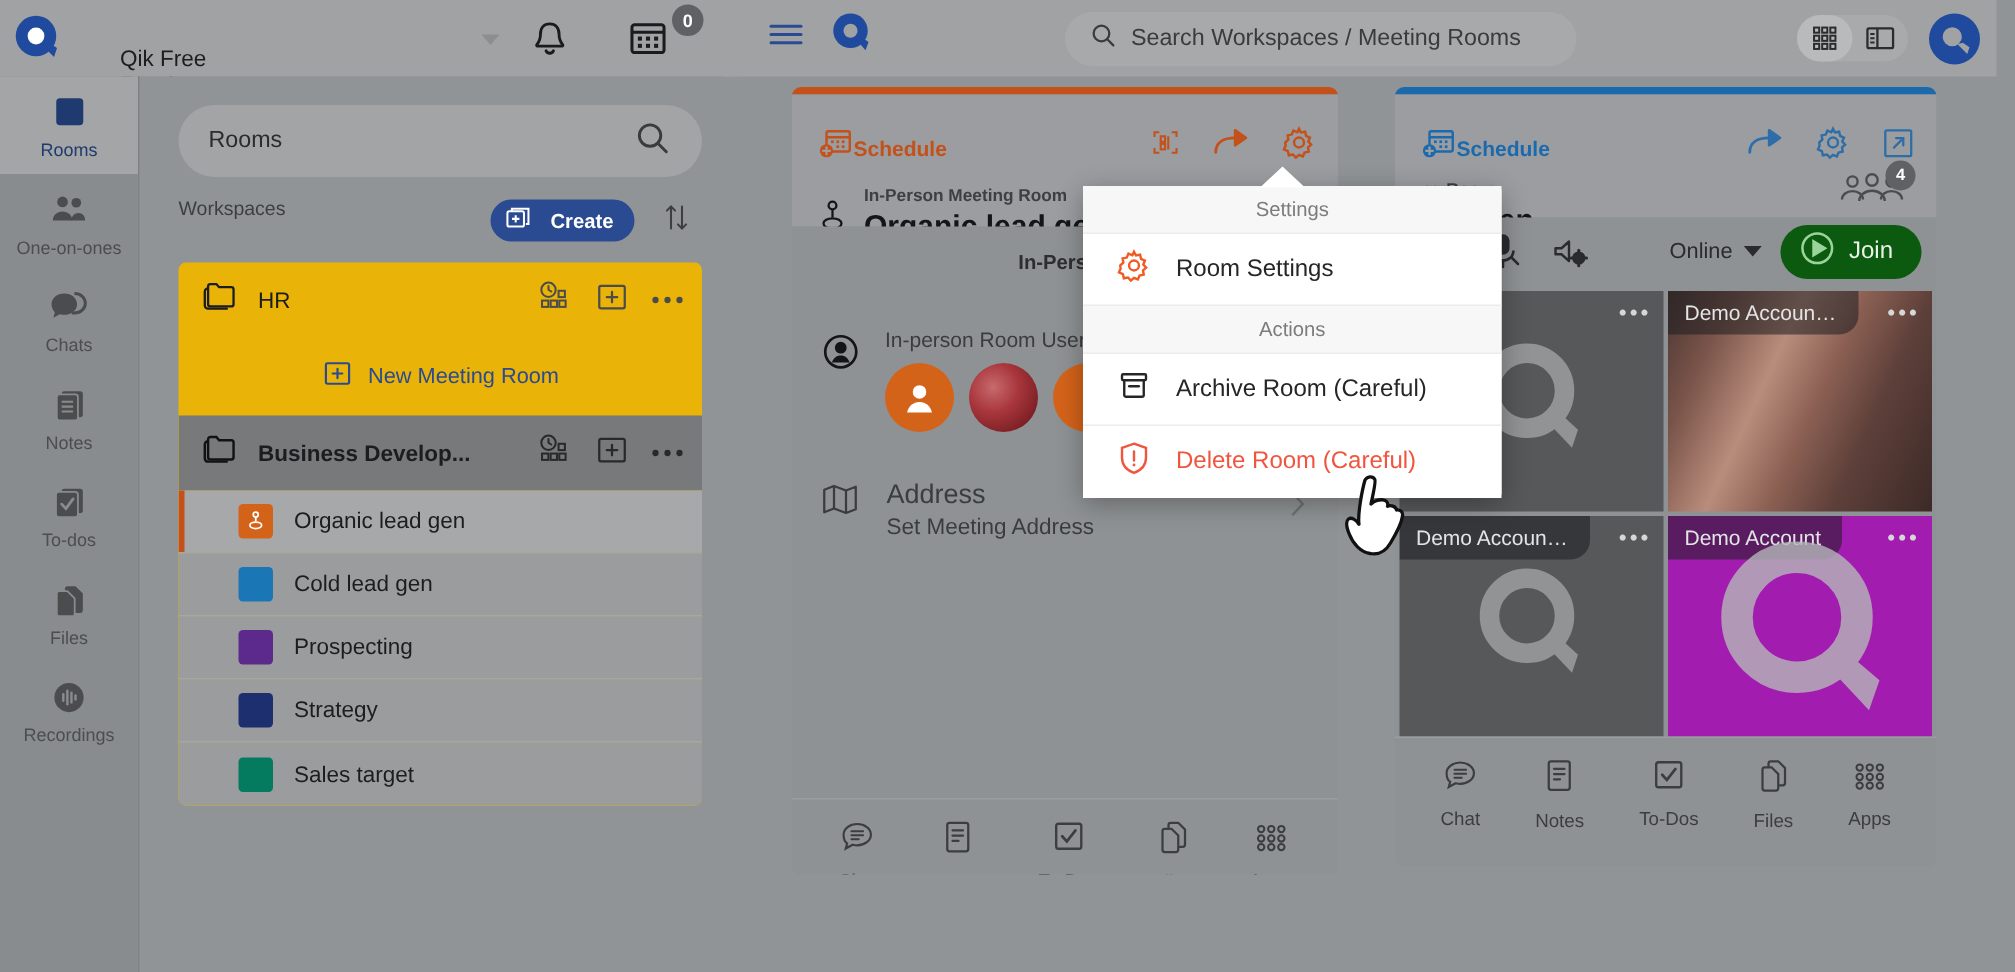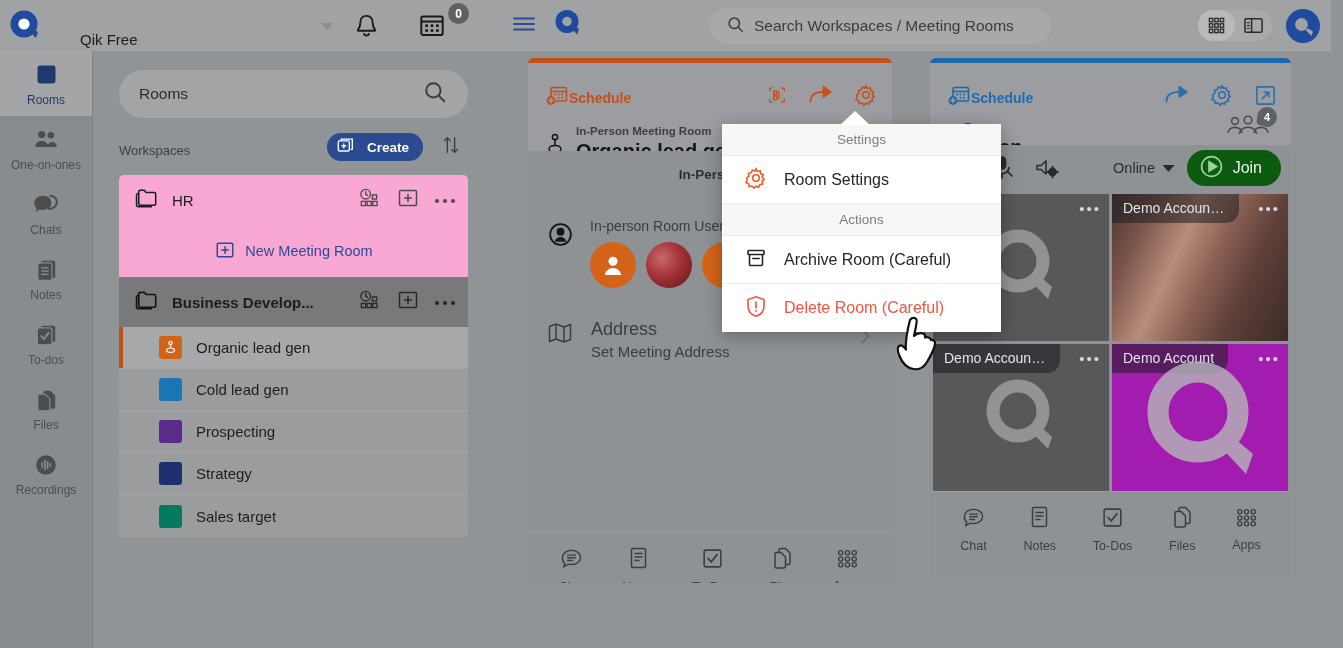--- a/index.html
+++ b/index.html
@@ -66,35 +66,35 @@
     background: #a2a4a6; border-radius: 24px; display: flex; align-items: center;
     padding: 0 20px; cursor: text;
   }
   .search-box input {
     flex: 1; border: none; background: transparent; outline: none;
     font-family: "Liberation Sans", sans-serif; font-size: 15.5px; color: #2b2c2e;
   }
   .search-box input::placeholder { color: #2b2c2e; }
   .ws-row {
     position: absolute; left: 26px; top: 80px; width: 349px; height: 38px;
-    display: flex; align-items: center;
+    display: flex; align-items: flex-start;
   }
   .ws-label { font-size: 13px; color: #3d3e40; }
   .btn-create {
     position: absolute; right: 45px; top: 2px;
     background: #2a4b92; color: #fff; border: none; border-radius: 16px;
     height: 28px; padding: 0 14px 0 10px; font-size: 13.5px; font-weight: bold;
     display: flex; align-items: center; gap: 13px; cursor: pointer;
     font-family: "Liberation Sans", sans-serif;
   }
   .btn-sort { position: absolute; right: 6px; top: 3px; cursor: pointer; }
 
   .ws-list {
     position: absolute; left: 26px; top: 124px; width: 349px;
-    background: #f9a8d4; border-radius: 5px; overflow: hidden;
+    background: #eab308; border-radius: 5px; overflow: hidden;
   }
   .ws-group-head {
     height: 50px; display: flex; align-items: center; padding: 0 14px;
     cursor: pointer; position: relative;
   }
   .ws-group-head.sel { background: #77797b; }
   .ws-name { font-size: 15px; color: #1c1d1f; margin-left: 12px; }
   .ws-group-head.sel .ws-name { font-weight: bold; }
   .ws-actions { position: absolute; right: 12px; top: 0; height: 50px; display: flex; align-items: center; gap: 14px; }
   .newroom-row { height: 52px; display: flex; align-items: center; justify-content: center; }

